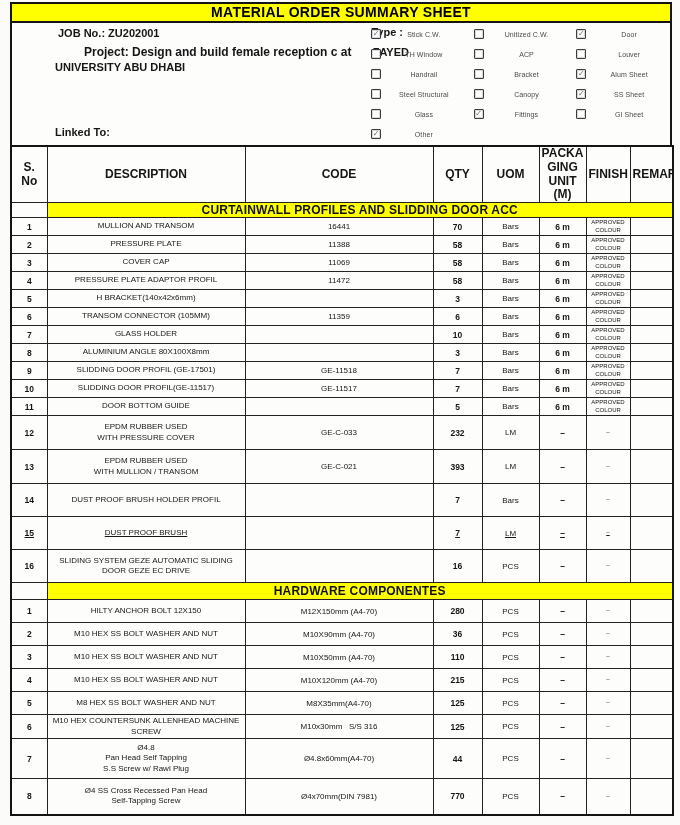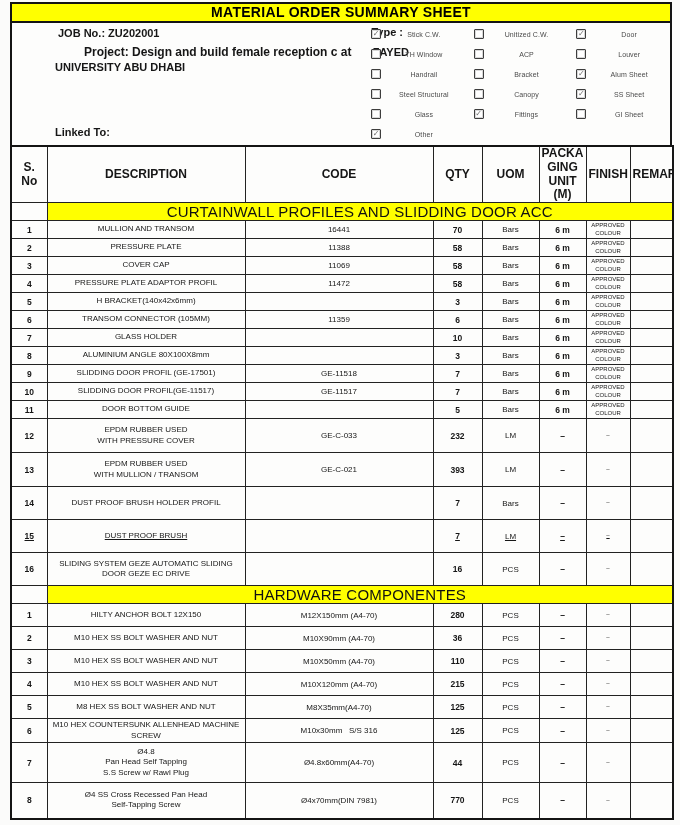--- a/index.html
+++ b/index.html
@@ -57,21 +57,21 @@
     width:662px; border-collapse:collapse; table-layout:fixed;
     border:2px solid #141414; background:#fdfdfc;
   }
   table.mos th, table.mos td {
     border:1px solid #222; text-align:center; vertical-align:middle;
     padding:0 2px; overflow:hidden;
   }
   thead th { font-size:12px; font-weight:bold; height:34px; line-height:1.15; }
   th.col-pkg { word-break:break-all; }
   tr.section-band td.band {
-    background:var(--accent,#ffff00); font-weight:normal; font-size:15px; color:#111; letter-spacing:.2px;
+    background:var(--accent,#ffff00); font-weight:bold; font-size:12px; color:#111; letter-spacing:.2px;
   }
   td.c-sno  { font-size:8.5px; font-weight:bold; }
   td.c-desc { font-size:8px;  white-space:pre-line; line-height:1.3; }
   td.c-code { font-size:8px;  white-space:pre-wrap; }
   td.c-qty  { font-size:8.5px; font-weight:bold; }
   td.c-uom  { font-size:8px; }
   td.c-pkg  { font-size:8.5px; font-weight:bold; }
   td.c-fin  { font-size:6px; line-height:1.25; padding:0 3px; }
   td.c-rem  { font-size:8px; }
 </style>

